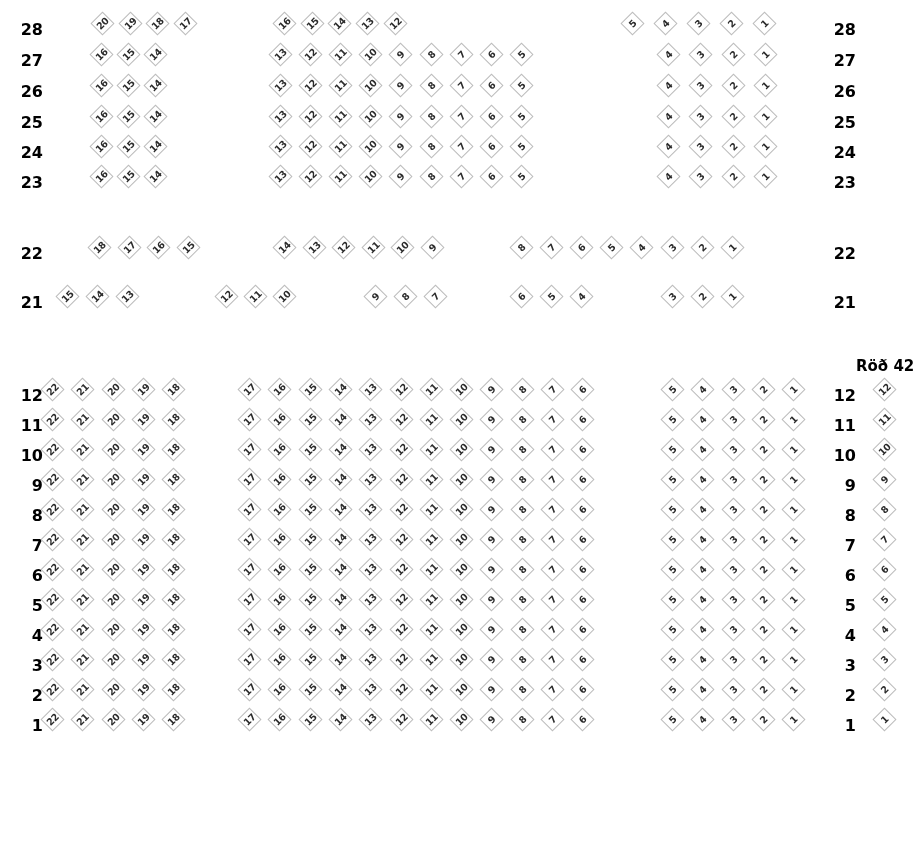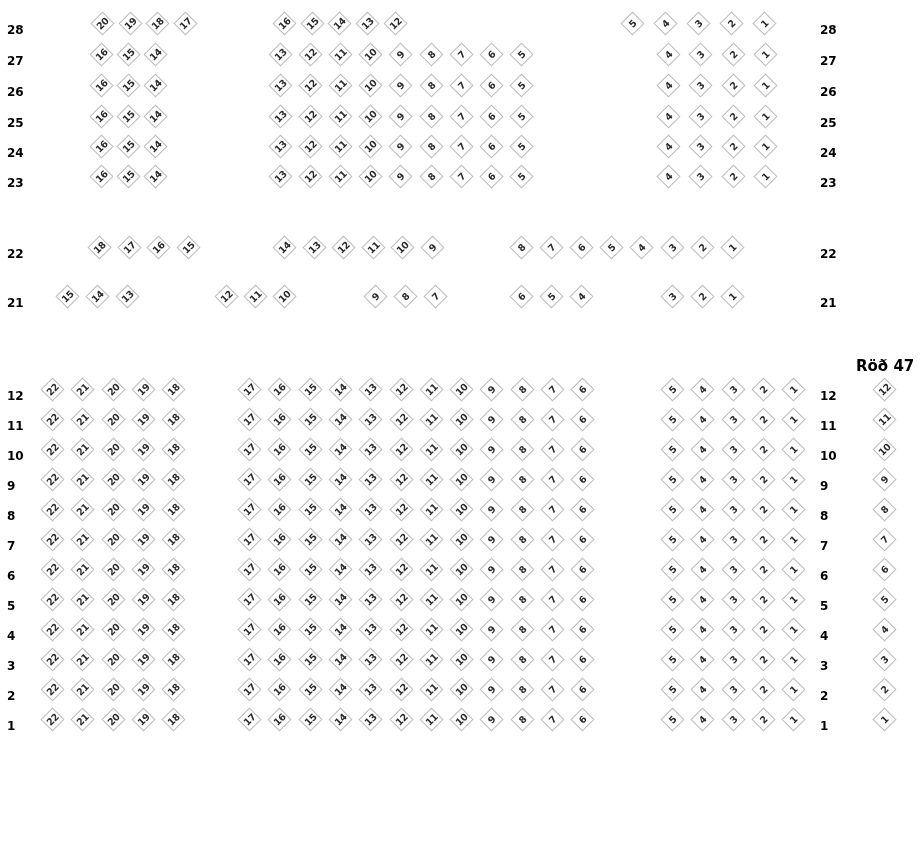--- a/index.html
+++ b/index.html
@@ -33,22 +33,22 @@
     font-size: 9.5px;
     font-weight: bold;
     letter-spacing: -0.4px;
     color: var(--seat-number, #2b2b2b);
     cursor: pointer;
   }
   .row-label {
     position: absolute;
     width: 36px;
     line-height: 16px;
-    text-align: left;
-    font-size: 12px;
+    text-align: right;
+    font-size: 16px;
     font-weight: bold;
     color: var(--row-label, #000);
   }
   .corner-label {
     position: absolute;
     font-size: 15px;
     font-weight: bold;
     white-space: nowrap;
     color: var(--row-label, #000);
   }
@@ -494,13 +494,13 @@
     <div class="seat" style="left: 876px; top: 471px;">9</div>
     <div class="seat" style="left: 876px; top: 501px;">8</div>
     <div class="seat" style="left: 876px; top: 531px;">7</div>
     <div class="seat" style="left: 876px; top: 561px;">6</div>
     <div class="seat" style="left: 876px; top: 591px;">5</div>
     <div class="seat" style="left: 876px; top: 621px;">4</div>
     <div class="seat" style="left: 876px; top: 651px;">3</div>
     <div class="seat" style="left: 876px; top: 681px;">2</div>
     <div class="seat" style="left: 876px; top: 711px;">1</div>
   </div>
-<div class="corner-label" style="left: 856px; top: 357px;">Röð 47</div>
+<div class="corner-label" style="left: 856px; top: 357px;">Röð 42</div>
 
 </body></html>

